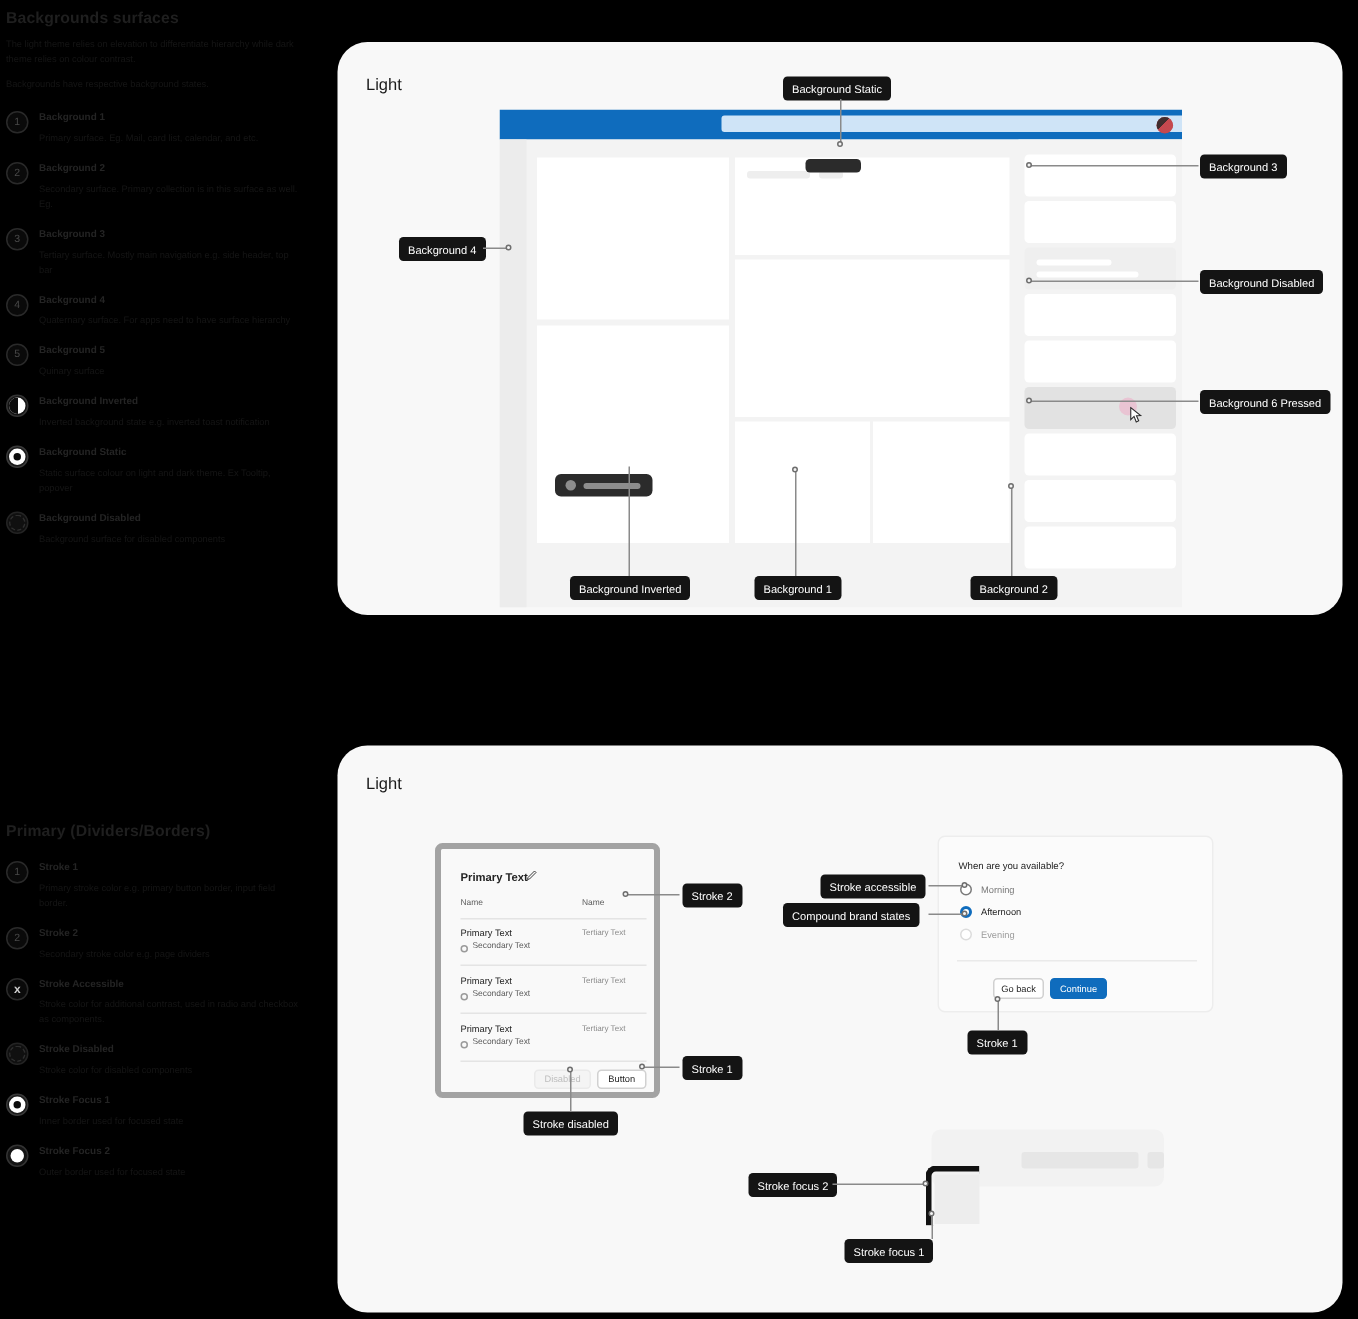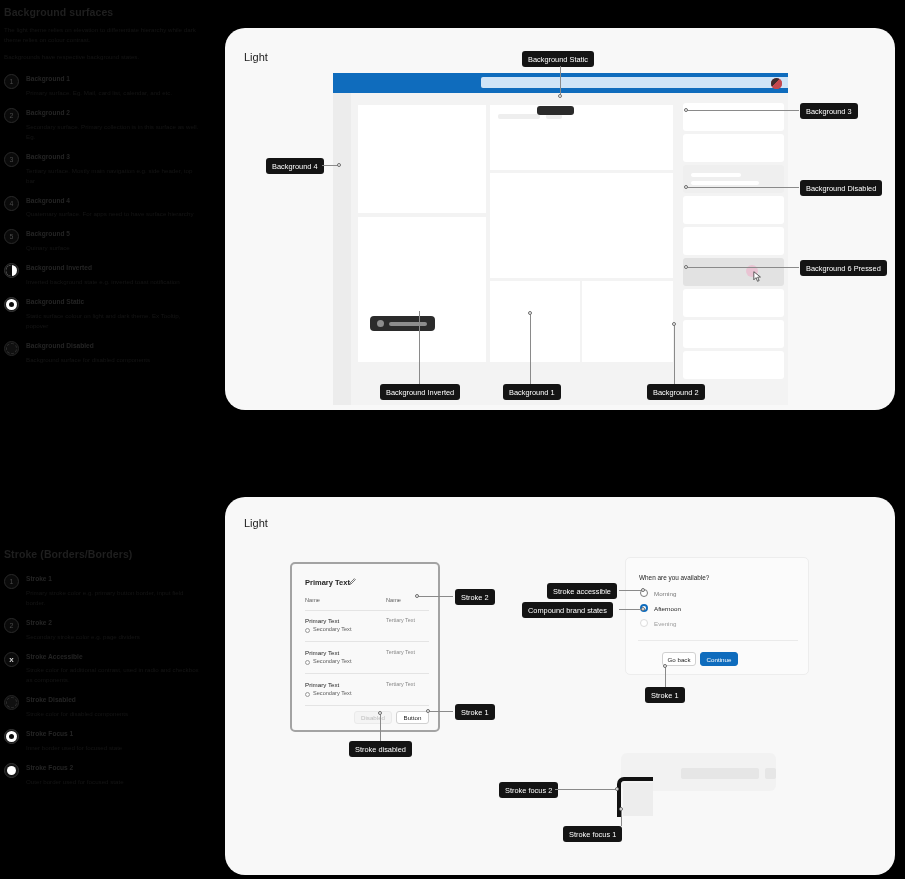--- a/index.html
+++ b/index.html
@@ -90,21 +90,21 @@
     position:absolute; background:#2b2b2b; border-radius: 4px; display:flex;
     align-items:center; gap: 5px; padding: 0 7px;
   }
   .toast-dot { width: 7px; height: 7px; border-radius:50%; background:#8d8d8d; }
   .toast-bar { height: 4px; width: 38px; background:#8d8d8d; border-radius:2px; }
   .tooltip-chip { position:absolute; background:#2b2b2b; border-radius: 3px; }
   .hdr-skel { position:absolute; height:5px; border-radius:2px; background:#eeeeee; }
 
   
   .mini-card {
-    position:absolute; background:#f9f9f9; border-radius: 5px; border: 2px solid #a3a3a3;
+    position:absolute; background:#f9f9f9; border-radius: 5px; border: 4px solid #a3a3a3;
   }
   .mc-title { position:absolute; font-size: 7.5px; font-weight: bold; color:#242424; }
   .pencil { position:absolute; font-size: 7px; color:#3a3a3a; }
   .col-head { position:absolute; font-size: 5.6px; color:#5c5c5c; }
   .divider { position:absolute; height:1px; background:#e4e4e4; }
   .row-primary { position:absolute; font-size: 6.2px; color:#242424; }
   .row-secondary { position:absolute; font-size: 5.6px; color:#5c5c5c; }
   .row-tertiary { position:absolute; font-size: 5.4px; color:#8a8a8a; }
   .row-ico { position:absolute; width:5px; height:5px; border-radius:50%; border:1px solid #9a9a9a; }
   .btn {
@@ -141,21 +141,21 @@
   }
   .focus-inner { position:absolute; background:#ededed; }
 </style>
 </head>
 <body>
 
 <div class="page">
 
   <div class="doc-col">
     <div style="padding:6px 8px 0 4px;">
-      <div class="doc-title">Background surfaces</div>
+      <div class="doc-title">Backgrounds surfaces</div>
       <div class="doc-para">The light theme relies on elevation to differentiate hierarchy while dark theme relies on colour contrast.</div>
       <div class="doc-note">Backgrounds have respective background states.</div>
 
       <div class="tok-list">
         <div class="tok">
           <div class="tok-badge">1</div>
           <div class="tok-body">
             <div class="tok-name">Background 1</div>
             <div class="tok-desc">Primary surface. Eg. Mail, card list, calendar, and etc.</div>
           </div>
@@ -212,21 +212,21 @@
             </div>
           <div class="tok-body">
             <div class="tok-name">Background Disabled</div>
             <div class="tok-desc">Background surface for disabled components</div>
           </div>
         </div>
       </div>
     </div>
 
     <div style="padding:0 8px 0 4px; position:absolute; top:548px; left:0; width:210px;">
-      <div class="doc-title">Stroke (Borders/Borders)</div>
+      <div class="doc-title">Primary (Dividers/Borders)</div>
       <div class="tok-list">
         <div class="tok">
           <div class="tok-badge">1</div>
           <div class="tok-body">
             <div class="tok-name">Stroke 1</div>
             <div class="tok-desc">Primary stroke color e.g. primary button border, input field border.</div>
           </div>
         </div>
         <div class="tok">
           <div class="tok-badge">2</div>

